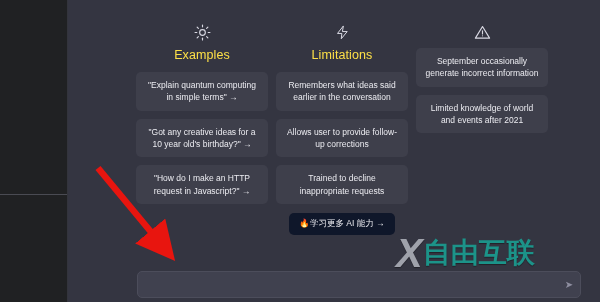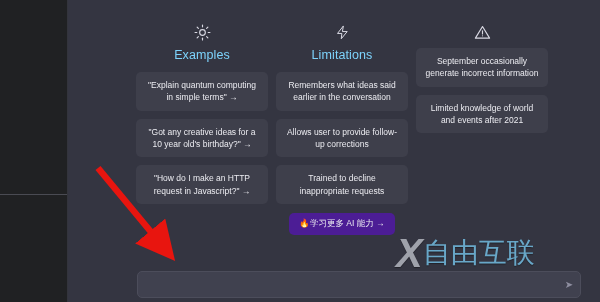--- a/index.html
+++ b/index.html
@@ -37,38 +37,38 @@
   .column{ width:132px; display:flex; flex-direction:column; align-items:center; }
 
   .col-icon{
     width:20px;height:20px;
     display:flex;align-items:center;justify-content:center;
     color:#d9d9e3; margin-bottom:6px;
   }
   .col-icon svg{ display:block; }
 
   .col-title{
-    font-size:12.5px; font-weight:400; color:#7dd3fc;
+    font-size:12.5px; font-weight:400; color:#fde047;
     margin-bottom:10px; letter-spacing:.1px;
   }
 
   .card{
     width:132px;
     background:#3e3f4b;
     border-radius:5px;
     padding:7px 8px;
     margin-bottom:8px;
     font-size:8.5px;
     line-height:1.45;
     text-align:center;
     color:#ececf1;
   }
 
   .chip{
-    background:#4c1d95;
+    background:#0f172a;
     border-radius:5px;
     padding:5px 10px;
     font-size:8.5px;
     line-height:1.4;
     color:#ececf1;
     text-align:center;
     white-space:nowrap;
     margin-top:1px;
   }
   .chip .flame{ color:#ff9b3f; }
@@ -86,22 +86,22 @@
     display:flex; align-items:center; gap:2px;
     opacity:.72;
   }
   #watermark .wm-x{
     font-size:40px; font-weight:700; font-style:italic;
     color:#c9ccd4; line-height:1;
     letter-spacing:-2px;
     text-shadow:0 1px 1px rgba(0,0,0,.5);
   }
   #watermark .wm-cn{
-    font-size:28px; font-weight:400;
-    color:#7dd3fc; line-height:1;
+    font-size:28px; font-weight:700;
+    color:#14b8a6; line-height:1;
     letter-spacing:0px;
     text-shadow:0 1px 1px rgba(0,0,0,.5);
   }
 
   
   #composer{
     position:absolute; left:137px; top:271px;
     width:444px; height:27px;
     background:#40414f;
     border:1px solid #4c4d5b;

